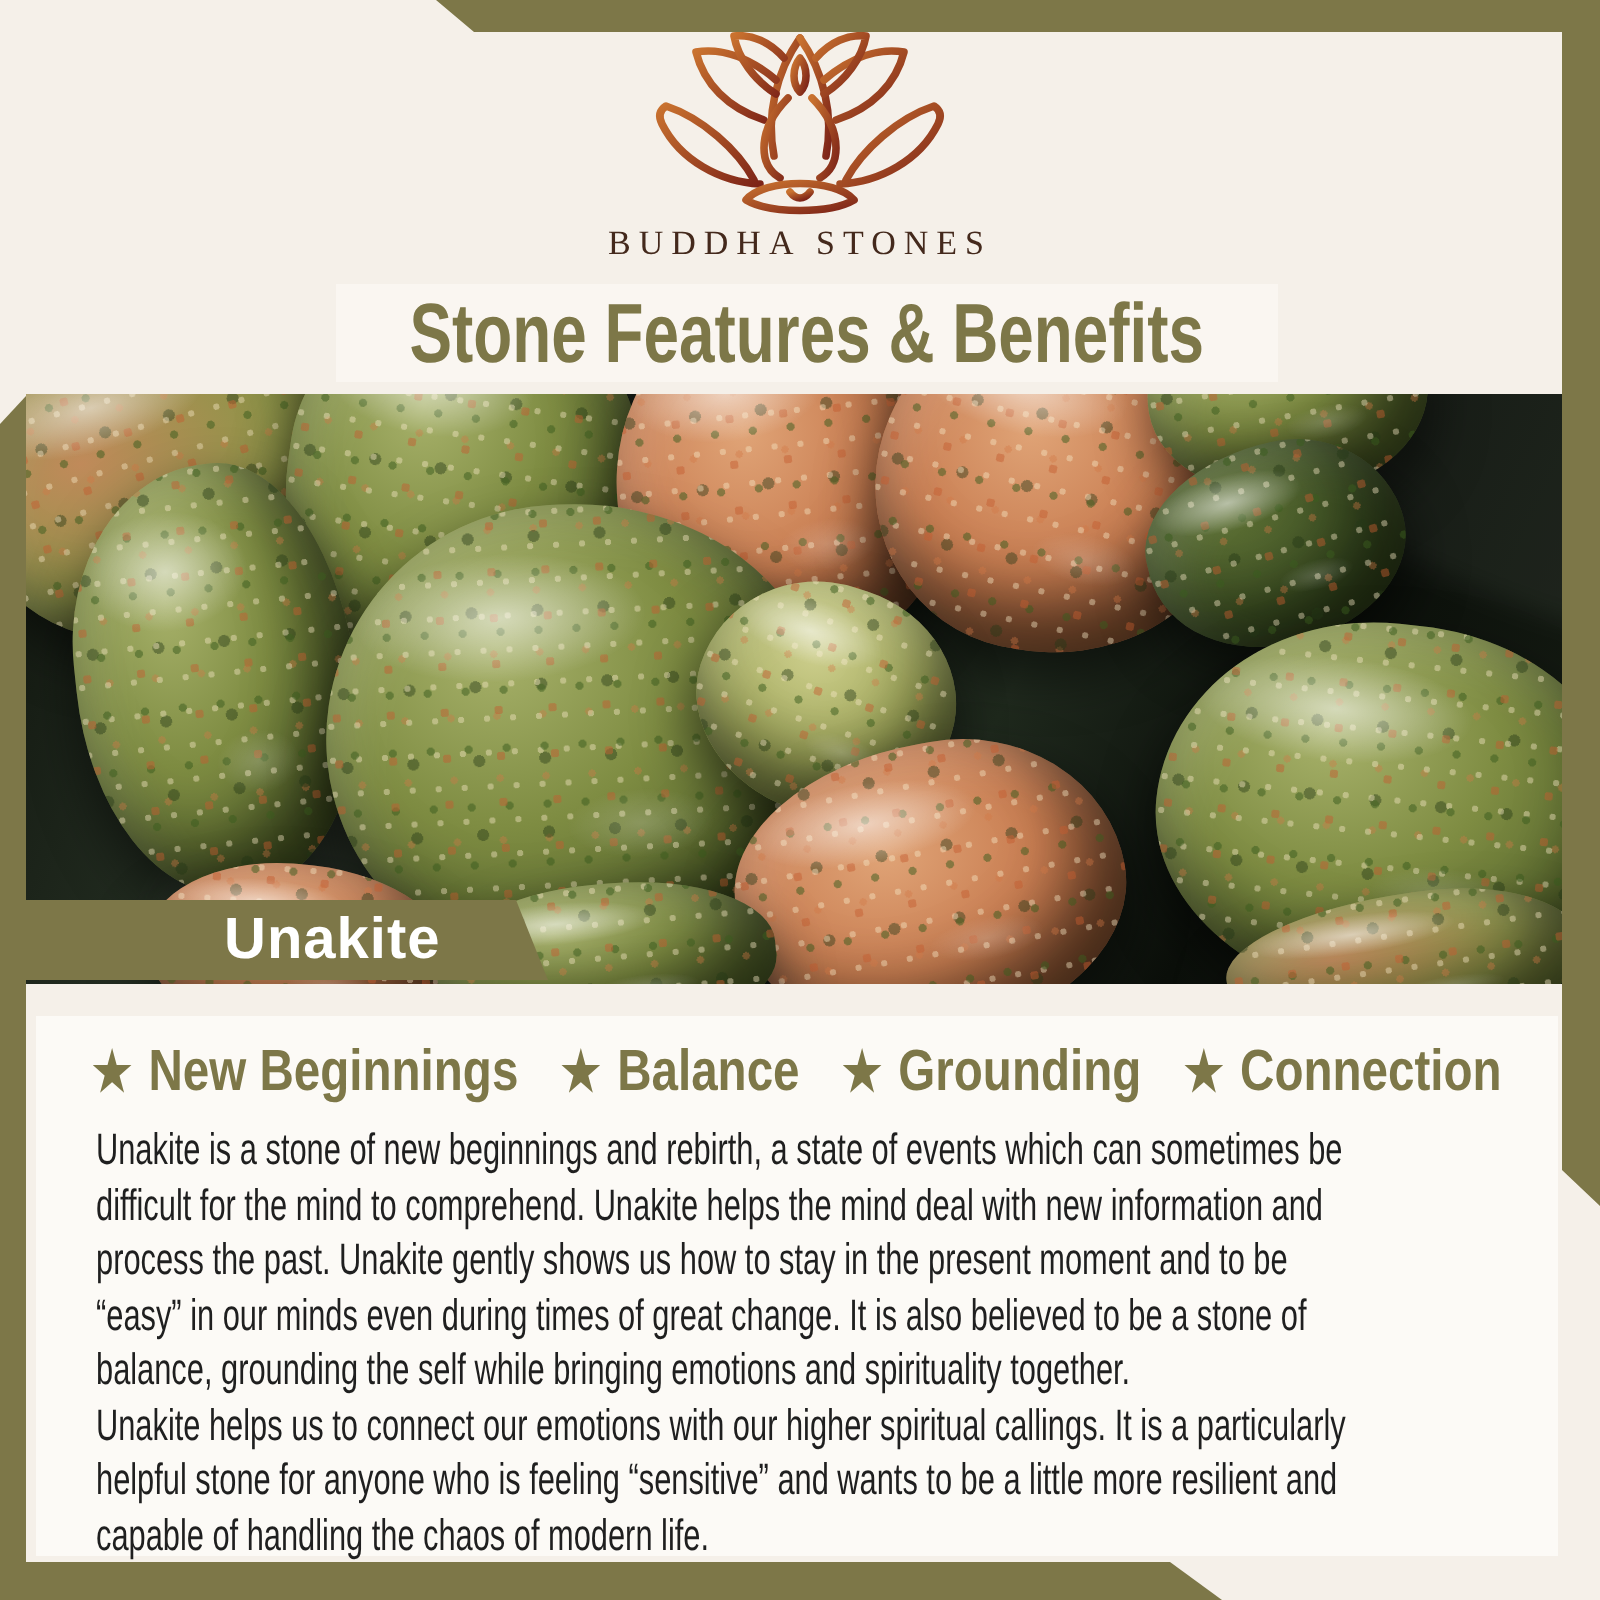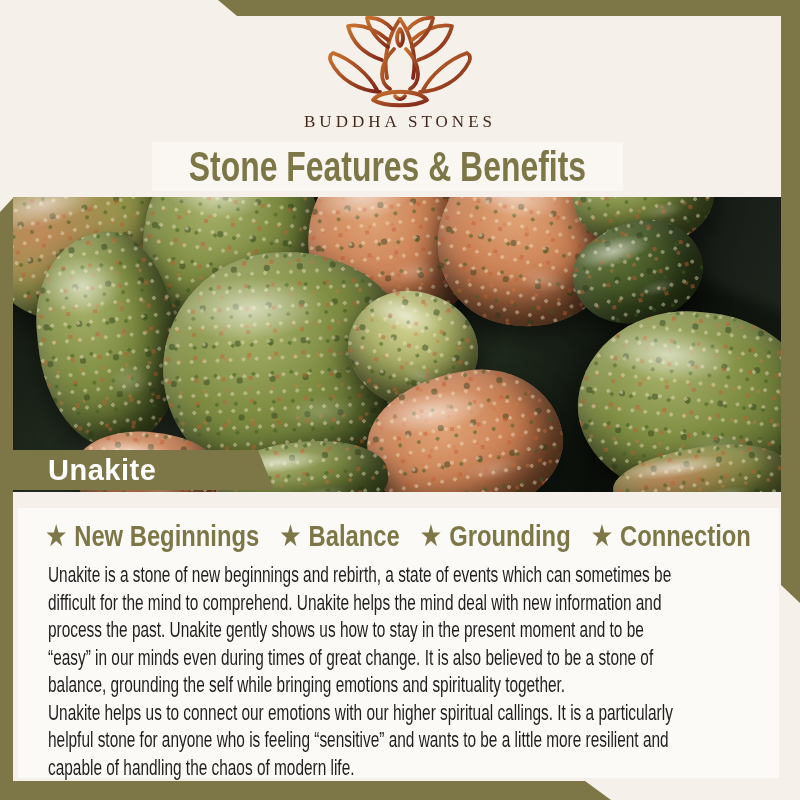--- a/index.html
+++ b/index.html
@@ -17,21 +17,21 @@
   .ribbon-bottom{inset:0;clip-path:polygon(0 781px,585px 781px,611px 800px,0 800px);}
 
   
   .logo{left:300px;top:16px;width:200px;height:94px;}
   .wordmark{
     left:0;top:112px;width:800px;text-align:center;
     font-family:"Liberation Serif", serif;
     font-size:17px;letter-spacing:4px;color:var(--wordmark-brown,#44291c);
   }
   .title-banner{
-    left:152px;top:142px;width:471px;height:49px;
+    left:168px;top:142px;width:471px;height:49px;
     background:var(--banner-bg,#faf6f1);
     display:flex;align-items:center;justify-content:center;
   }
   .title-banner .title{
     font-size:42px;font-weight:bold;color:var(--accent-olive,#7d7748);
     white-space:nowrap;transform:scaleX(.76);transform-origin:center;
     letter-spacing:0px;
   }
 
   
@@ -64,21 +64,21 @@
       radial-gradient(ellipse 42% 20% at 36% 24%, rgba(255,255,255,.55), rgba(255,255,255,0) 70%),
       radial-gradient(ellipse 20% 10% at 62% 70%, rgba(255,255,255,.18), rgba(255,255,255,0) 75%);
   }
 
   
   .stone-label{
     left:0;top:450px;width:274px;height:40px;z-index:5;
     background:var(--accent-olive,#7d7748);
     clip-path:polygon(0 0,258px 0,274px 40px,0 40px);
     color:#fff;font-size:29px;font-weight:bold;letter-spacing:.5px;
-    line-height:40px;padding-left:48px;box-sizing:border-box;
+    line-height:40px;padding-left:112px;box-sizing:border-box;
   }
 
   
   .panel{
     left:18px;top:508px;width:761px;height:270px;
     background:var(--panel-bg,#fcfaf6);
     box-sizing:border-box;padding:7px 14px 0 14px;
   }
   .features{
     height:42px;display:flex;align-items:center;justify-content:center;

